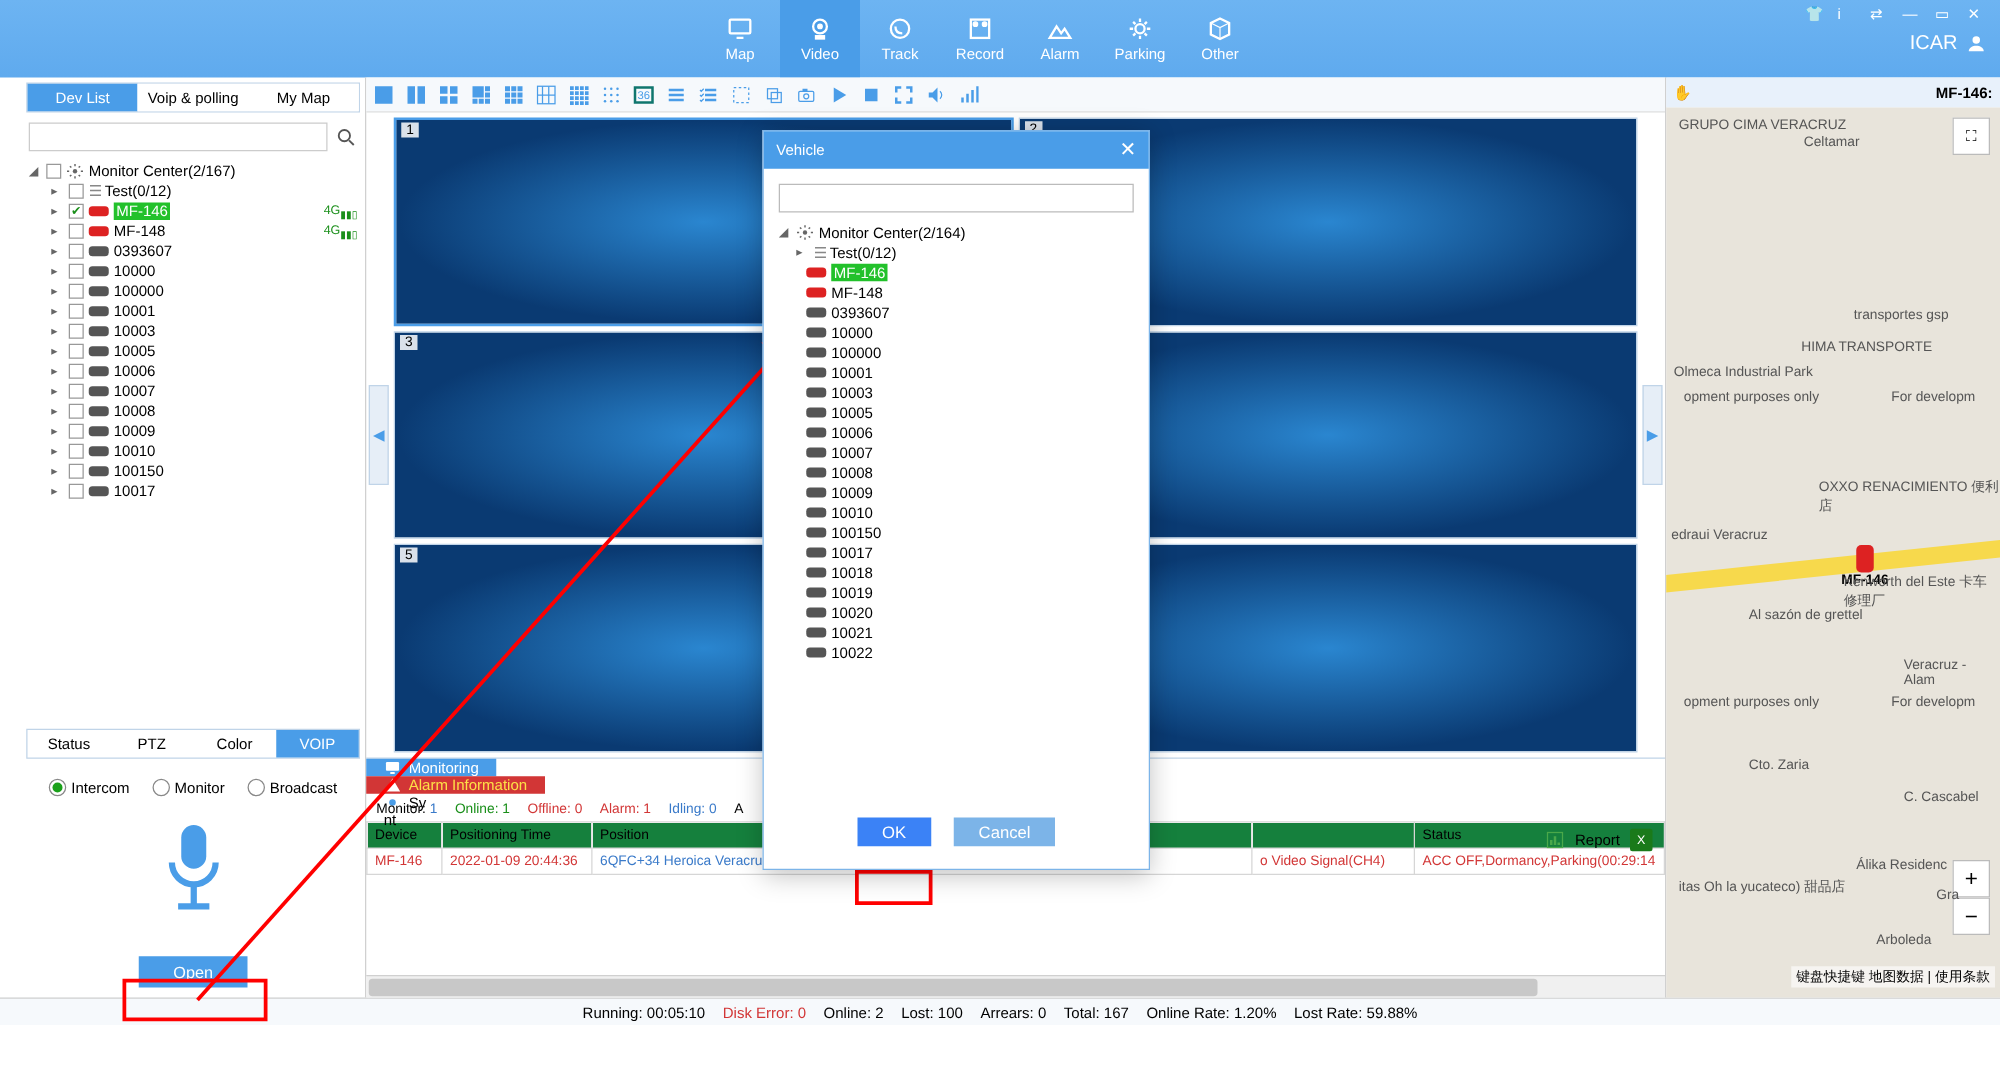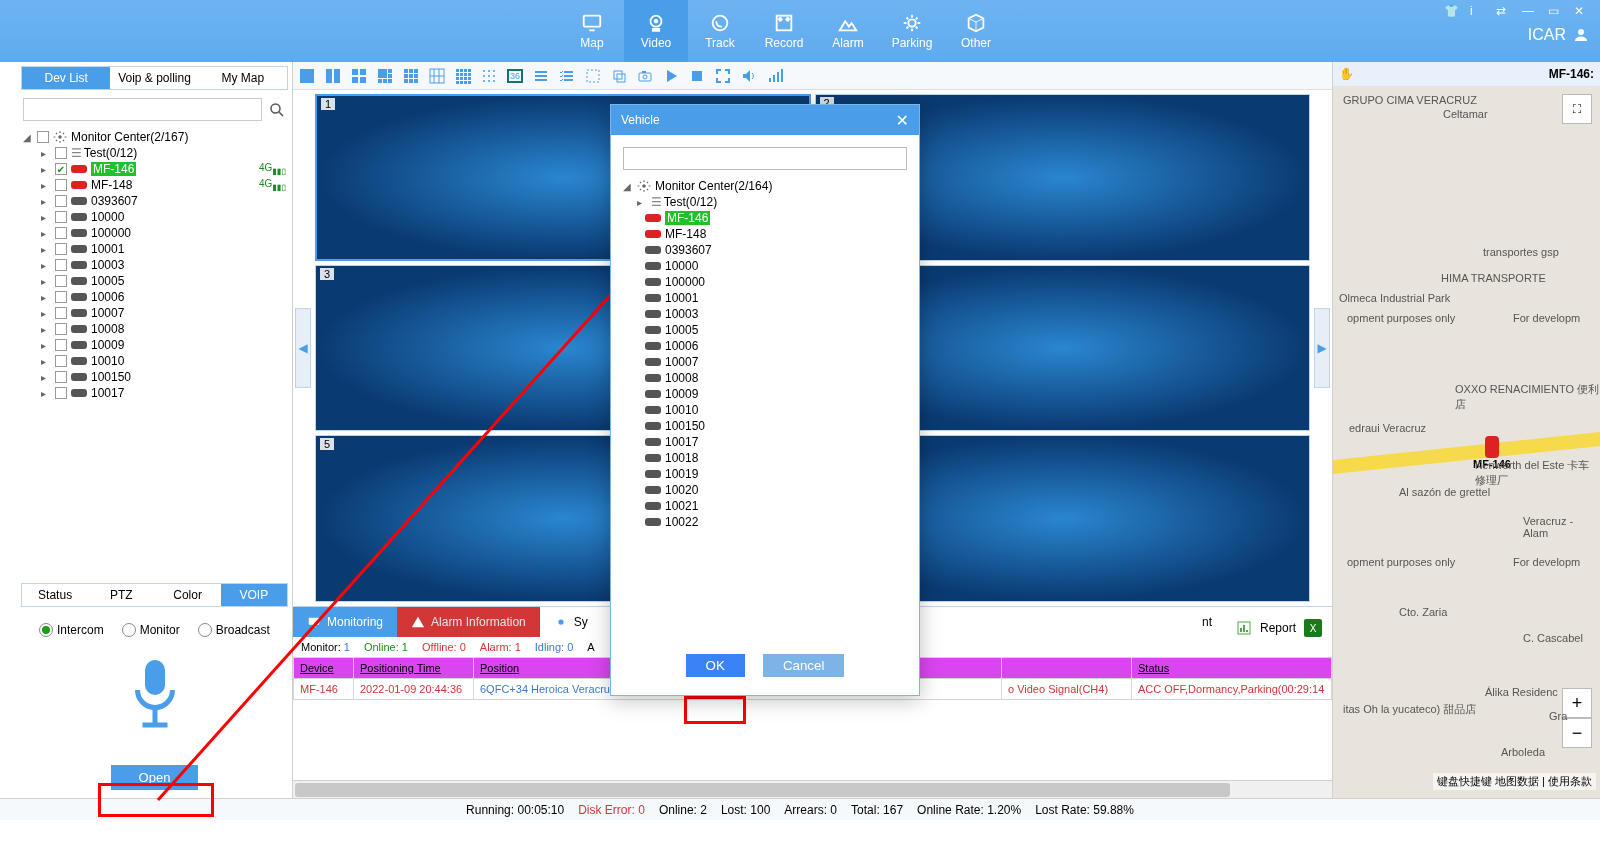--- a/index.html
+++ b/index.html
@@ -54,33 +54,33 @@
 .tb-icon { width:16px; height:16px; fill:#4a9de8; cursor:pointer;}
 .video-grid { flex: 1; display: grid; grid-template-columns: 1fr 1fr; grid-template-rows: repeat(3,1fr); gap: 4px; padding: 4px; position: relative; }
 .video-grid.has-nav { padding: 4px 22px; }
 .vid-nav { position:absolute; top:50%; transform:translateY(-50%); height:80px; width:16px; background:#e6eef7; border:1px solid #c0d4e8; display:flex; align-items:center; justify-content:center; cursor:pointer; color:#4a9de8;}
 .vid-nav.left { left:2px; } .vid-nav.right { right:2px; }
 .video-cell { border: 1px solid #c0d4e8; position: relative; background: radial-gradient(ellipse at center, #2a86d0, #0a3a72 70%); }
 .video-cell.sel { border-color: #4a9de8; border-width:2px;}
 .video-cell .num { position: absolute; top: 2px; left: 4px; background: rgba(255,255,255,.85); padding: 0 4px; font-size: 11px; }
 
 .lower { border-top: 1px solid #c0d4e8; }
-.lower-tabs { display: flex; height: 30px; align-items:flex-end; }
+.lower-tabs { display: flex; height: 30px; align-items:flex-start;flex-direction:column; }
 .lower-tab { padding: 0 14px; height: 30px; display: flex; align-items: center; gap: 6px; cursor: pointer; font-size:12px;}
 .lower-tab.mon { background: #4a9de8; color: #fff; }
-.lower-tab.alarm { background: #d23636; color: #e5e5e5; }
+.lower-tab.alarm { background: #d23636; color: #fde047; }
 .lower-tab .ic { width:14px; height:14px;}
 .report-box { margin-left: auto; display: flex; align-items: center; gap: 8px; padding: 0 10px; }
 .xls { width:18px; height:18px; background:#1a7a1a; color:#fff; font-size:10px; display:flex; align-items:center; justify-content:center; border-radius:2px;}
 
 .status-line { padding: 4px 8px; font-size: 11px; display: flex; gap: 14px; } .sl-v {} .sl-v.green{color:#1a8f1a;} .sl-v.red{color:#d23636;} .sl-v.blue{color:#3a7ac9;}
 
 .data-table { width: 100%; border-collapse: collapse; font-size: 11px; }
 .data-table th, .data-table td { border: 1px solid #d6d6d6; padding: 4px 6px; text-align: left; white-space:nowrap; overflow:hidden;}
-.data-table th { background: #d946ef; font-weight: normal; text-decoration: underline; }
+.data-table th { background: #15803d; font-weight: normal; }
 .data-table td.red { color: #d23636; }
 .data-table td.blue { color: #3a7ac9; }
 
 .scroll-bar { height:18px; background:#f0f0f0; border-top:1px solid #d0d0d0; position:relative;}
 .scroll-thumb { position:absolute; left:2px; top:2px; height:14px; width:90%; background:#c8c8c8; border-radius:3px;}
 
 .map-panel { width: 268px; border-left: 1px solid #d0d0d0; display:flex; flex-direction:column;}
 .map-header { height: 24px; background: #e8f1fb; display: flex; align-items: center; padding: 0 6px; font-size: 12px; gap:6px;}
 .map-header .hand { color:#4a9de8; cursor:pointer;}
 .map-body { flex:1; position:relative; background:#e8e4db; overflow:hidden;}
@@ -601,30 +601,30 @@
         </div>
         <div class="poi" style="left: 14px; top: 226px;">
           <span>opment purposes only</span>
         </div>
         <div class="poi" style="left: 180px; top: 226px;">
           <span>For developm</span>
         </div>
         <div class="poi" style="left: 122px; top: 296px;">
           <span>OXXO RENACIMIENTO 便利店</span>
         </div>
-        <div class="poi" style="left: 4px; top: 336px; margin-left: 12px;">
+        <div class="poi" style="left: 4px; top: 336px;">
           <span>edraui Veracruz</span>
         </div>
         <div class="poi" style="left: 142px; top: 372px;">
           <span>Kenworth del Este 卡车修理厂</span>
         </div>
         <div class="poi" style="left: 66px; top: 400px;">
           <span>Al sazón de grettel</span>
         </div>
-        <div class="poi" style="left: 190px; top: 429px;">
+        <div class="poi" style="left: 190px; top: 440px;">
           <span>Veracruz - Alam</span>
         </div>
         <div class="poi" style="left: 14px; top: 470px;">
           <span>opment purposes only</span>
         </div>
         <div class="poi" style="left: 180px; top: 470px;">
           <span>For developm</span>
         </div>
         <div class="poi" style="left: 66px; top: 520px;">
           <span>Cto. Zaria</span>

